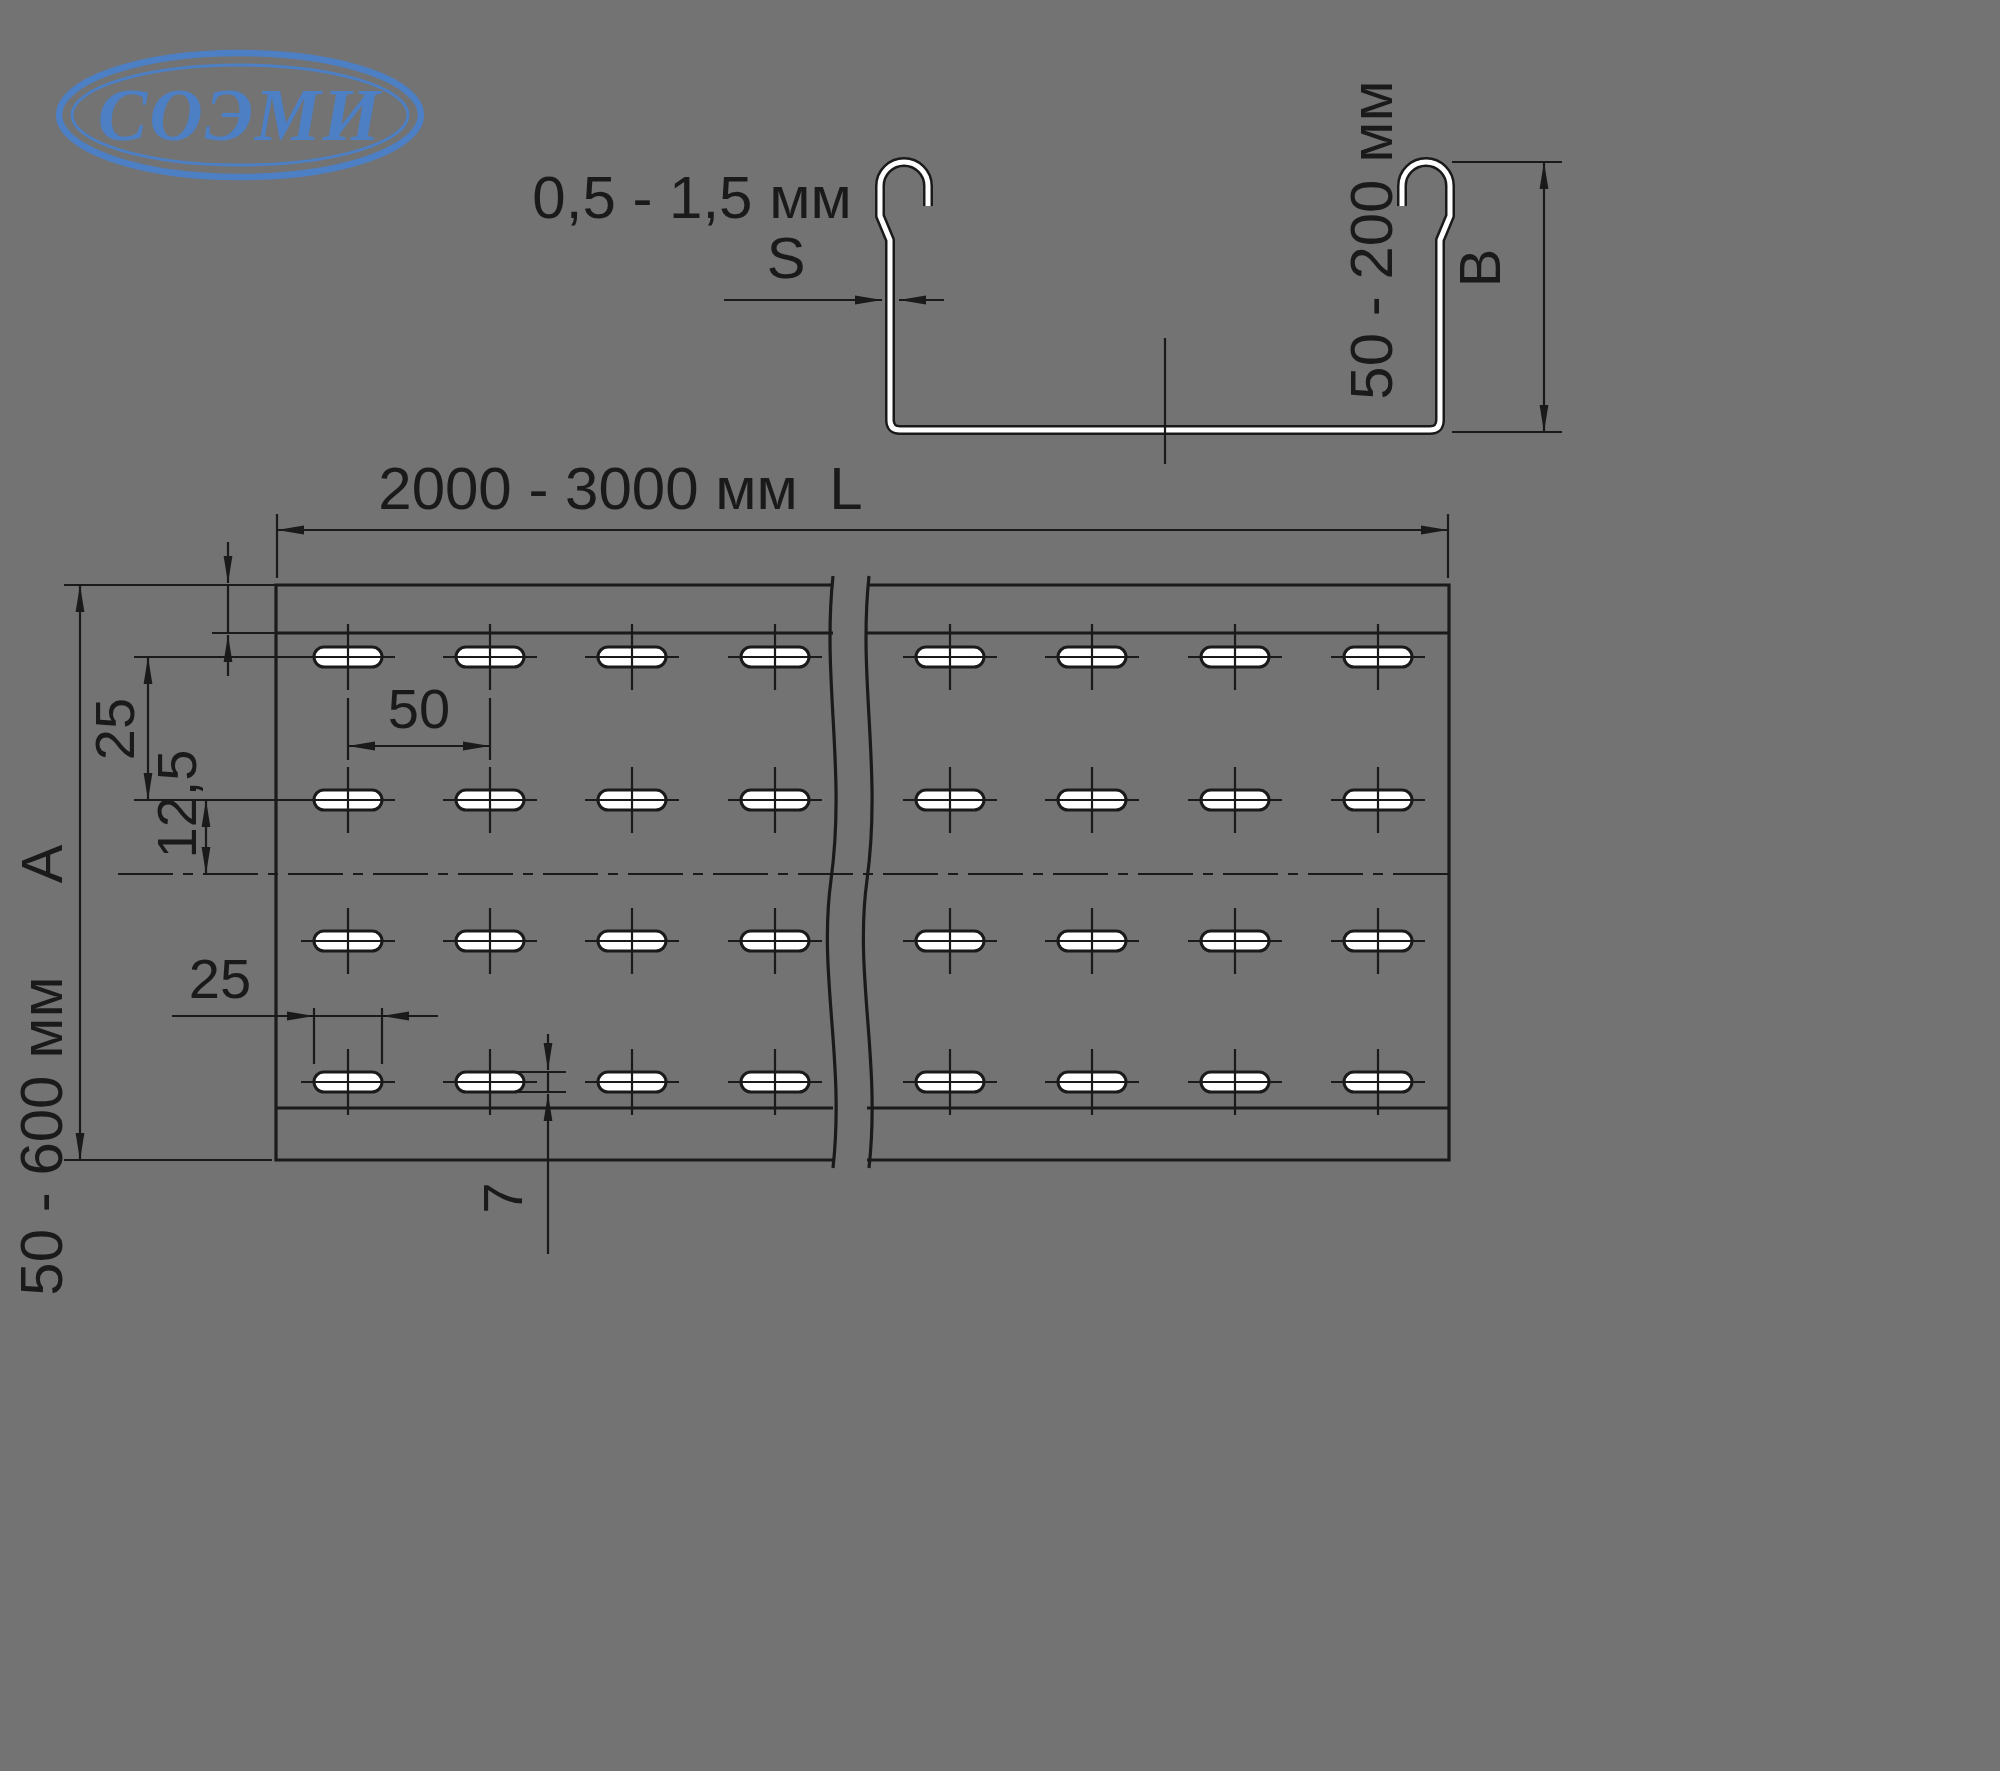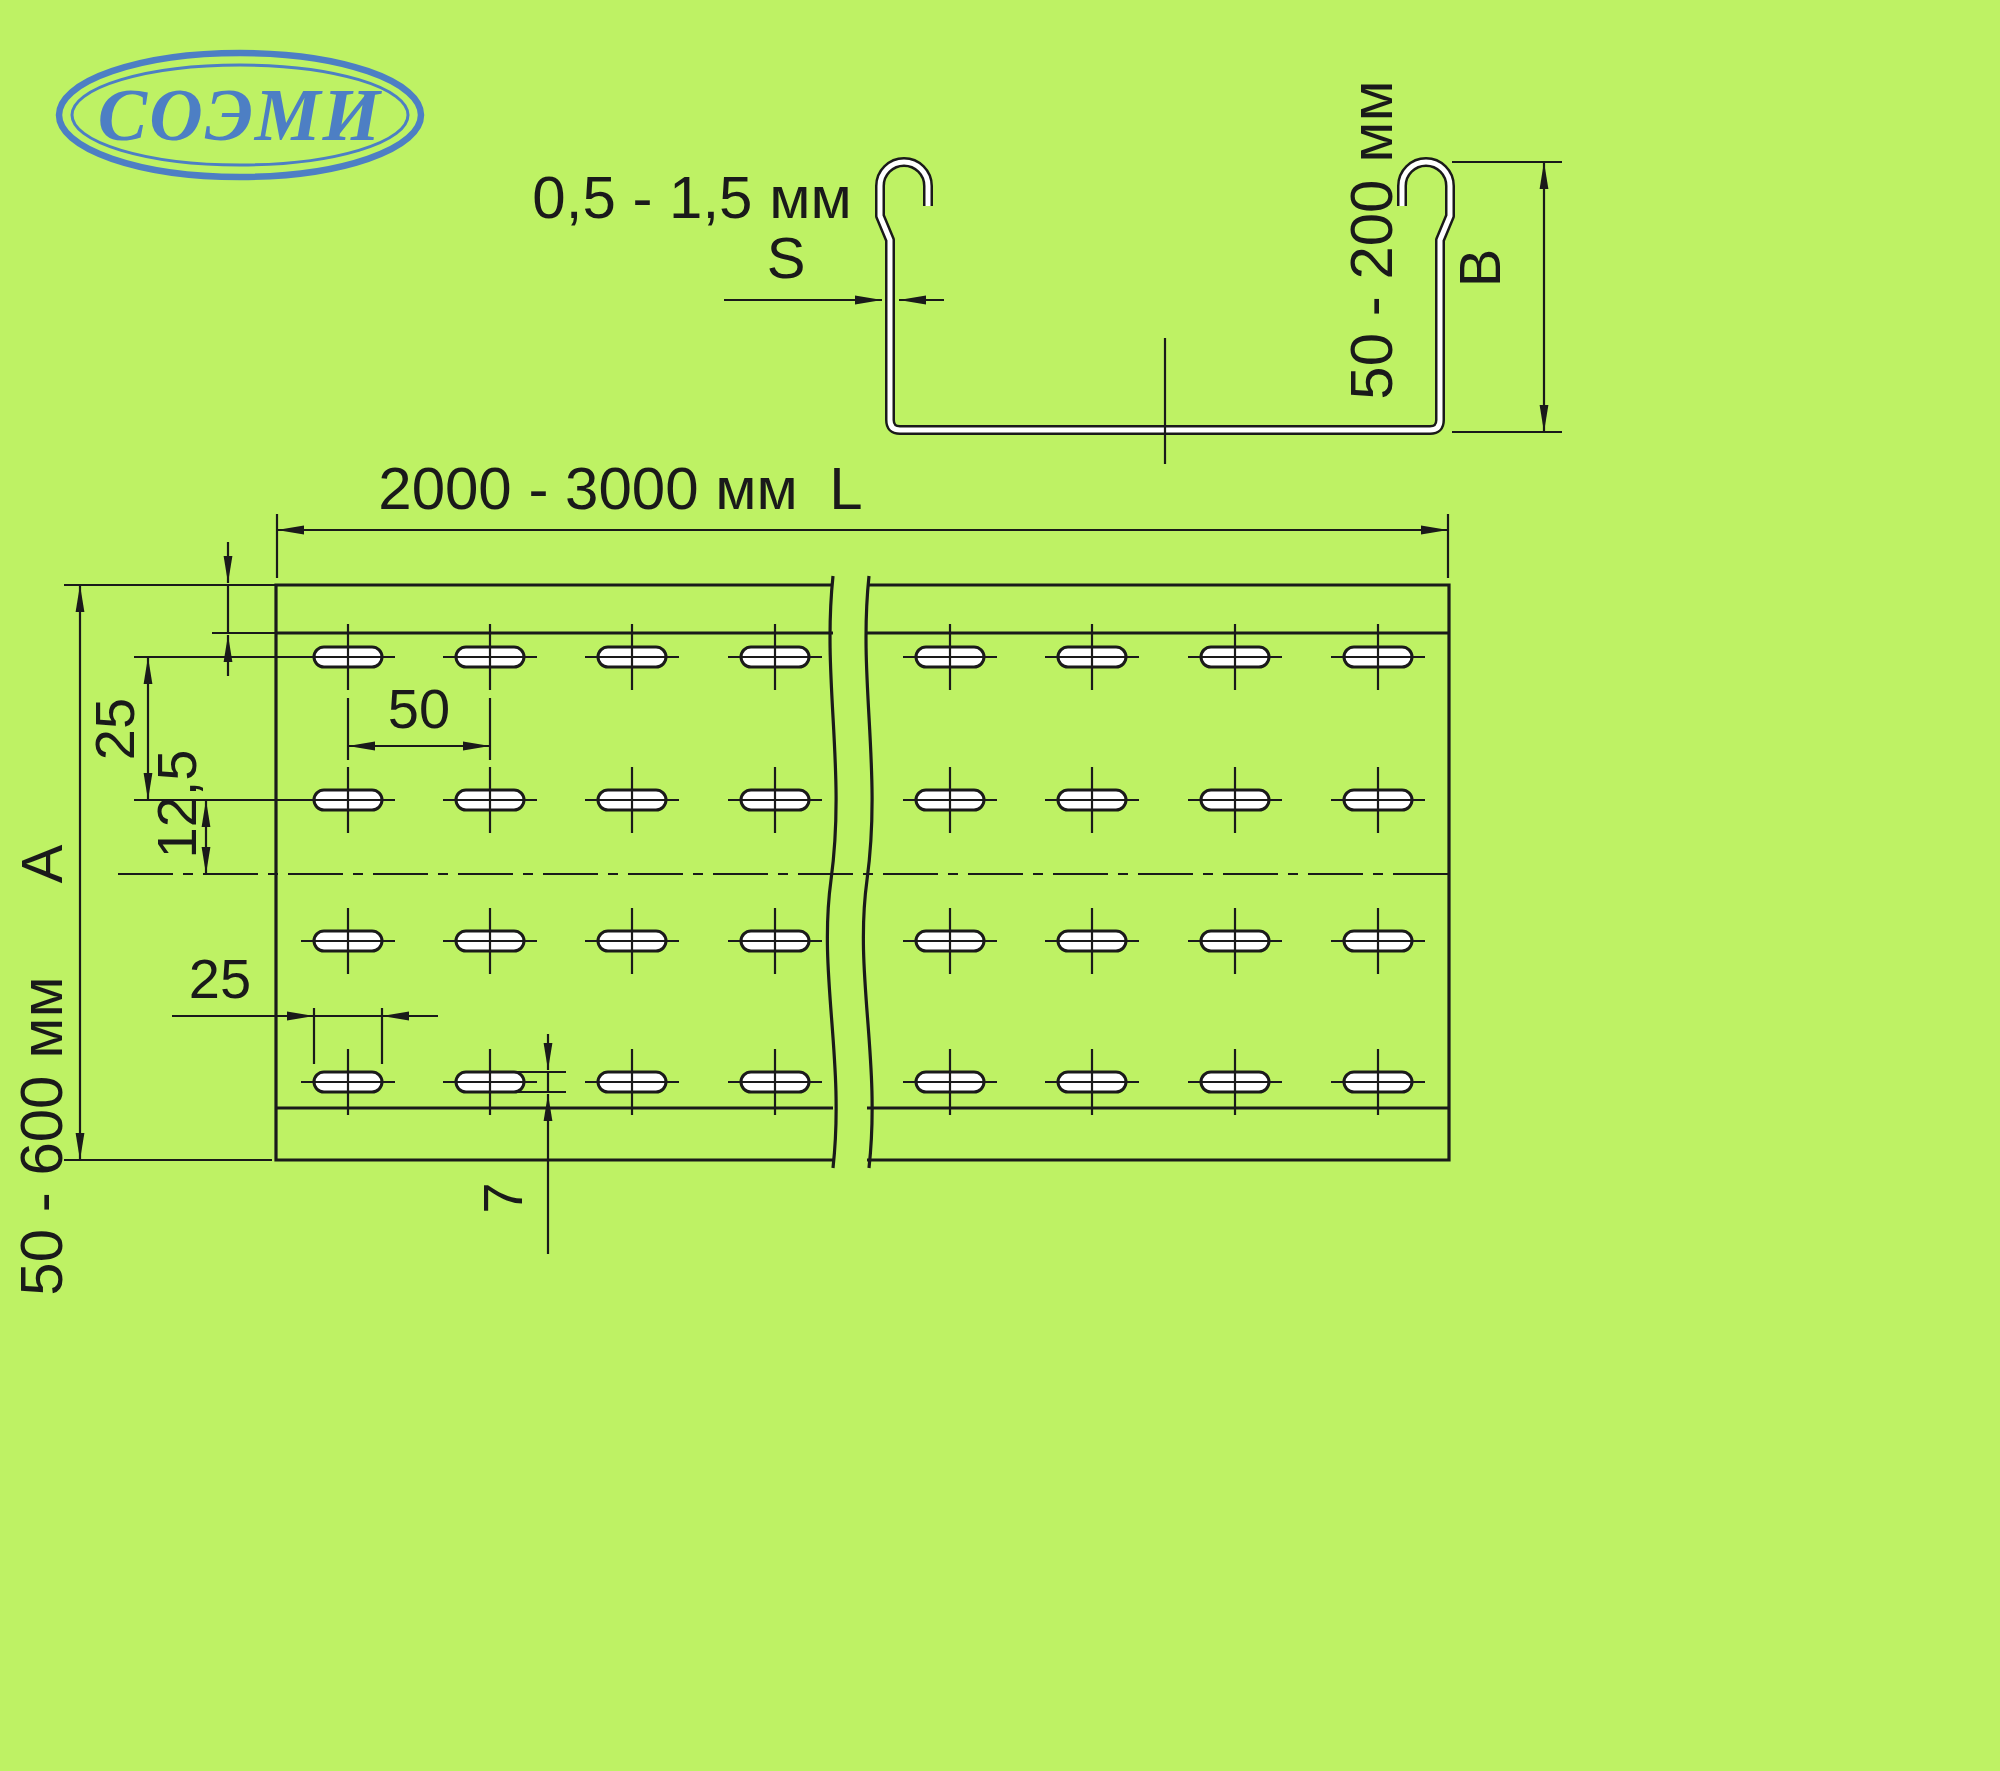--- a/index.html
+++ b/index.html
@@ -1,16 +1,16 @@
 <!DOCTYPE html>
 <html><head>
 <meta charset="utf-8">
 <style>
   html,body{margin:0;padding:0;background:#ffffff;}
-  .stage{position:relative;width:2000px;height:1771px;background:#bef264;overflow:hidden;}
+  .stage{position:relative;width:2000px;height:1771px;background:#737373;overflow:hidden;}
   svg{display:block;}
   .dim-text{font-family:"Liberation Sans","DejaVu Sans",sans-serif;fill:#1a1a1a;}
   .logo-text{font-family:"Liberation Serif","DejaVu Serif",serif;font-style:italic;font-weight:700;letter-spacing:2px;}
   .ln{stroke:#1a1a1a;stroke-width:2.2;fill:none;}
   .heavy{stroke:#1a1a1a;stroke-width:3.2;fill:none;}
 </style>
 </head>
 <body>
 
 <div class="stage">

